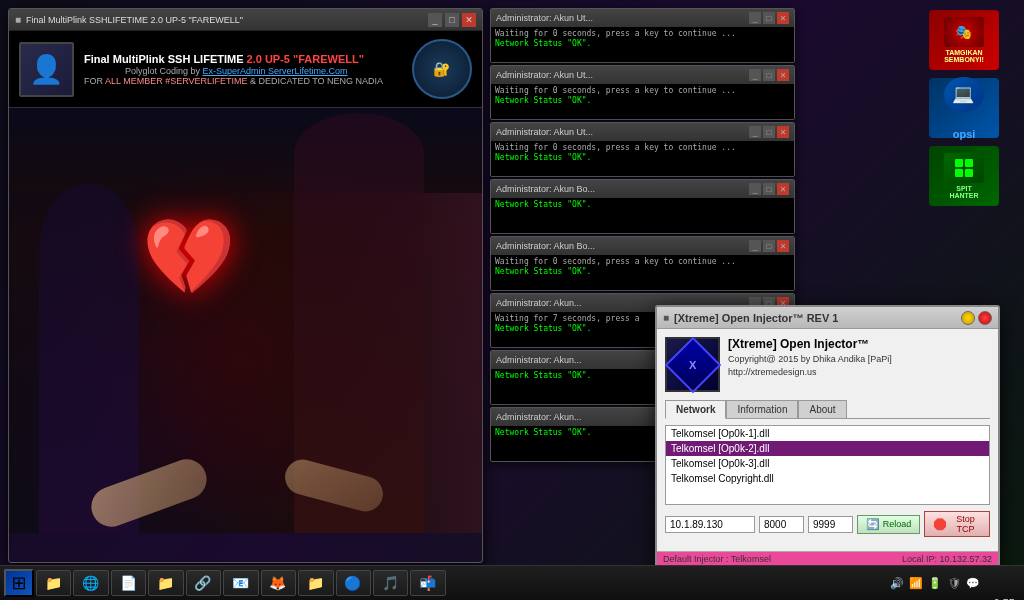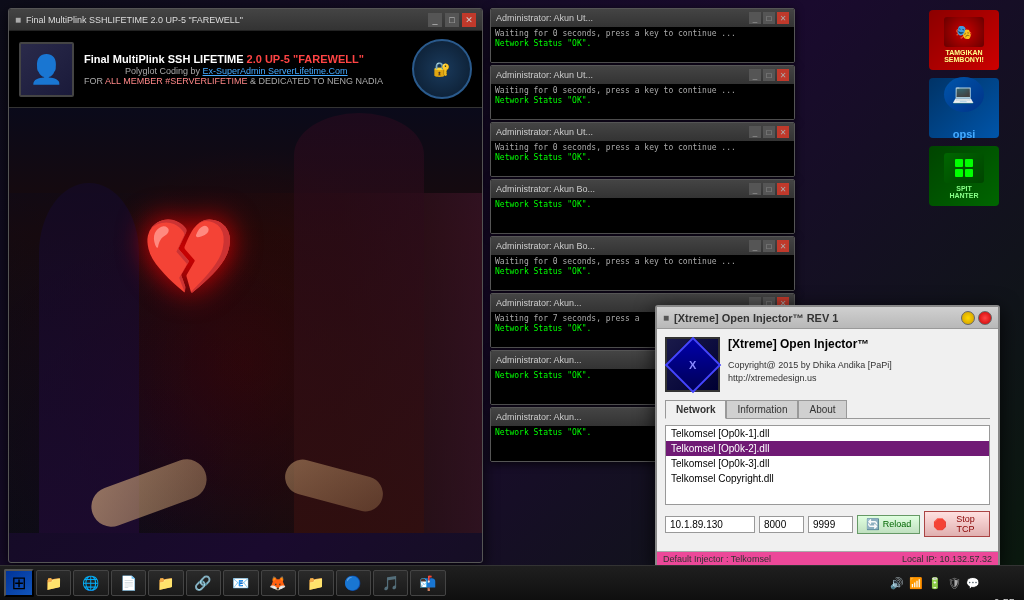--- a/index.html
+++ b/index.html
@@ -329,21 +329,21 @@
       transform: rotate(45deg);
       display: flex;
       align-items: center;
       justify-content: center;
       background: linear-gradient(135deg, #0000aa, #000055);
     }
     .inj-info h3 {
       font-size: 12px;
       font-weight: bold;
       color: #000;
-      margin-bottom: 8px;
+      margin-bottom: 2px;
     }
     .inj-info p {
       font-size: 9px;
       color: #333;
       line-height: 1.4;
     }
 
     
     .inj-tabs {
       display: flex;

